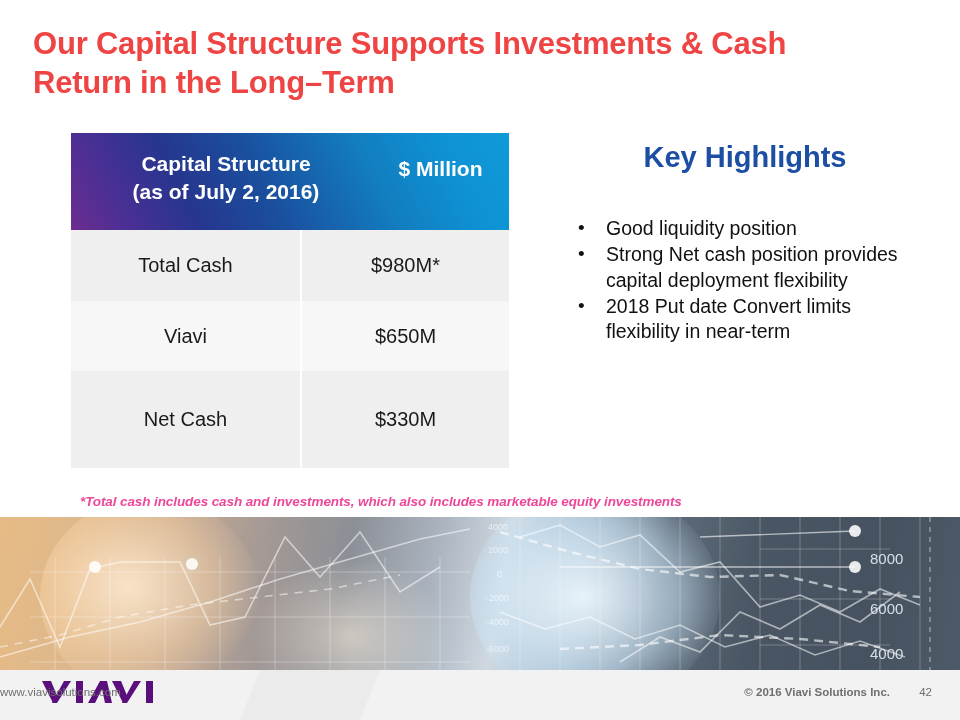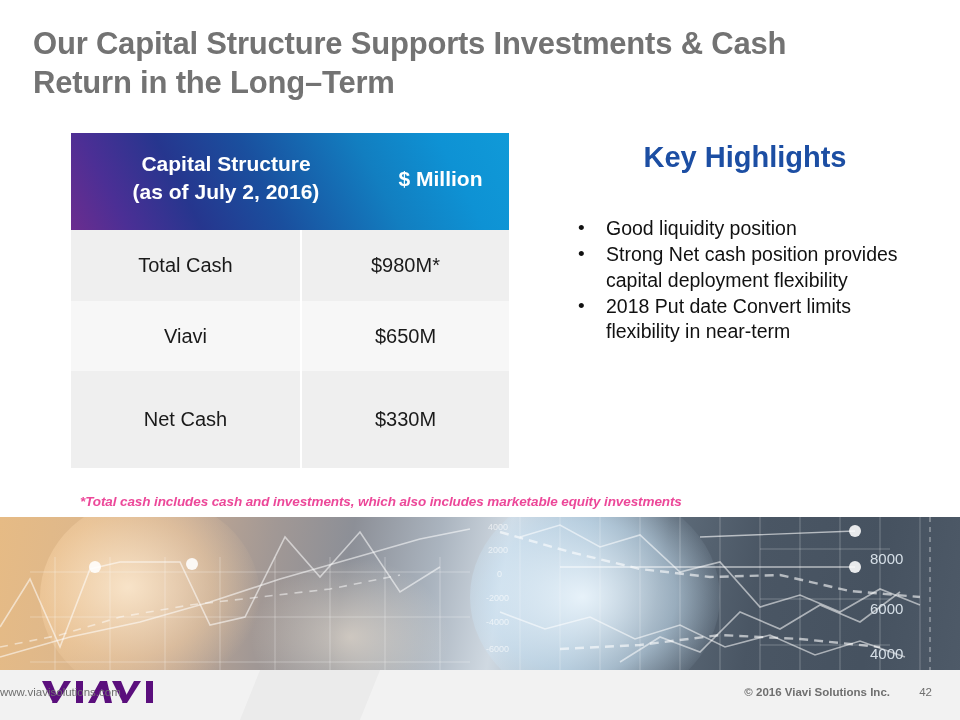--- a/index.html
+++ b/index.html
@@ -24,21 +24,21 @@
 
   
   .slide-title {
     position: absolute;
     left: 33px;
     top: 24px;
     width: 840px;
     font-size: 31px;
     font-weight: bold;
     line-height: 1.26;
-    color: #737373;
+    color: #ef4444;
     letter-spacing: -0.2px;
   }
 
   
   .cap-table {
     position: absolute;
     left: 71px;
     top: 133px;
     width: 438px;
   }
@@ -64,21 +64,21 @@
     font-size: 21px;
     font-weight: bold;
     line-height: 1.33;
     text-align: center;
   }
   .cap-header-left .line1 { display: block; }
   .cap-header-left .line2 { display: block; }
   .cap-header-right {
     position: absolute;
     left: 301px;
-    top: 34px;
+    top: 24px;
     width: 137px;
     color: #ffffff;
     font-size: 21px;
     font-weight: bold;
     text-align: center;
   }
 
   .cap-row {
     position: relative;
     display: flex;

